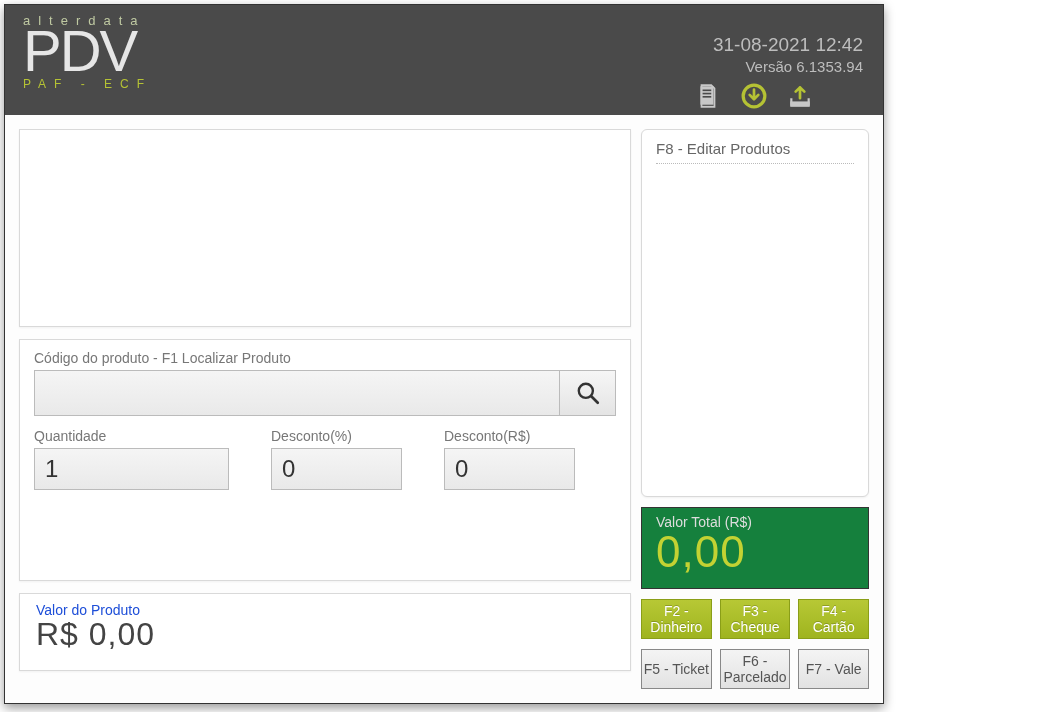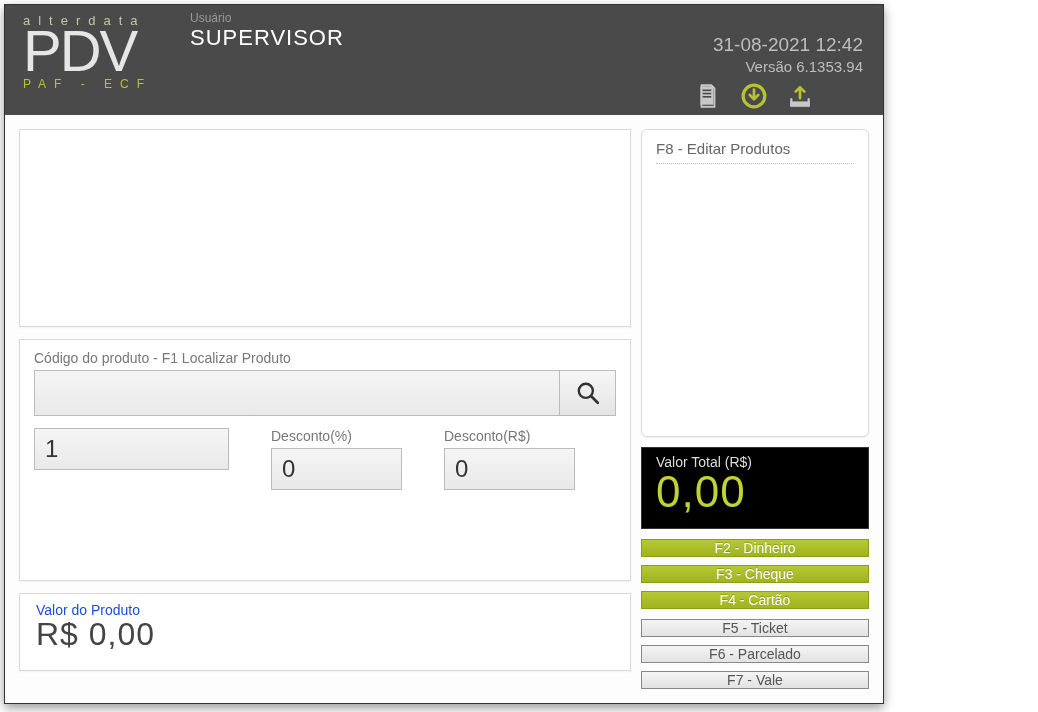--- a/index.html
+++ b/index.html
@@ -33,42 +33,38 @@
   .search-btn { width: 56px; border: none; border-left: 1px solid #bbb; background: linear-gradient(#f6f6f6,#e4e4e4); cursor: pointer; display:flex; align-items:center; justify-content:center; }
   .fields-row { display: flex; gap: 18px; margin-top: 12px; }
   .field { display: flex; flex-direction: column; }
   .field.qty { width: 195px; }
   .field.dpct, .field.dval { width: 155px; padding-left: 24px; }
   .num-input { border: 1px solid #bbb; height: 42px; background: linear-gradient(#f5f5f5,#e9e9e9); font-size: 24px; padding: 0 10px; color: #333; font-weight: 300; }
   .prodval-label { color: #1d4ed8; font-size: 14px; font-weight: 300; }
   .prodval-value { color: #444; font-size: 32px; font-weight: 300; letter-spacing: 1px; margin-top: -2px; }
   .edit-title { color: #666; font-size: 15px; font-weight: 300; }
   .edit-hr { border: none; border-top: 1px dotted #bbb; margin-top: 6px; }
-  .total-panel { background: #000000; border: 1px solid #333; padding: 6px 14px 4px 14px; height: 82px; }
+  .total-panel { background: #15803d; border: 1px solid #333; padding: 6px 14px 4px 14px; height: 82px; }
   .total-label { color: #ddd; font-size: 14px; font-weight: 300; }
   .total-value { color: #c3d233; font-size: 44px; font-weight: 400; letter-spacing: 1px; line-height: 1; }
-  .btn-row { display: flex; gap: 8px; flex-direction: column; }
+  .btn-row { display: flex; gap: 8px; }
   .pay-btn { flex: 1; height: 40px; border: 1px solid #888; font-size: 14px; color: #333; cursor: pointer; font-weight: 300; }
   .pay-btn.green { background: linear-gradient(#b7c835,#9fb41f); color: #fff; border: 1px solid #8a9e18; text-shadow: 0 -1px 0 rgba(0,0,0,0.2); }
   .pay-btn.gray { background: linear-gradient(#f4f4f4,#e2e2e2); color: #555; }
 </style>
 </head>
 <body>
 
 <div class="app">
 
   <div class="header">
     <div class="logo-block">
       <div class="logo-top">alterdata</div>
       <div class="logo-main">PDV</div>
       <div class="logo-sub">PAF - ECF</div>
-    </div>
-    <div class="user-block">
-      <div class="user-label">Usuário</div>
-      <div class="user-name">SUPERVISOR</div>
     </div>
     <div class="datetime-block">
       <div class="datetime">31-08-2021 12:42</div>
       <div class="version">Versão 6.1353.94</div>
     </div>
     <div class="header-icons">
       <svg class="ico" viewBox="0 0 24 24">
         <path d="M6 2h9l3 3v17H6z M6 2v20 M9 7h7 M9 11h7 M9 15h7" stroke="#c8c8c8" stroke-width="1.6" fill="#c8c8c8" fill-opacity="0.15"></path>
         <rect x="5" y="3" width="12" height="17" fill="#c8c8c8"></rect>
         <rect x="7" y="6" width="8" height="1.5" fill="#4a4a4a"></rect>
@@ -99,20 +95,21 @@
           <input class="search-input" value="" style="">
           <button class="search-btn">
             <svg width="26" height="26" viewBox="0 0 24 24">
               <circle cx="10" cy="10" r="6.5" stroke="#333" stroke-width="2.2" fill="none"></circle>
               <line x1="15" y1="15" x2="21" y2="21" stroke="#333" stroke-width="2.5" stroke-linecap="round"></line>
             </svg>
           </button>
         </div>
         <div class="fields-row">
           <div class="field qty">
+            <div class="label-sm">Quantidade</div>
             <input class="num-input" value="1" style="">
           </div>
           <div class="field dpct">
             <div class="label-sm">Desconto(%)</div>
             <input class="num-input" value="0" style="">
           </div>
           <div class="field dval">
             <div class="label-sm">Desconto(R$)</div>
             <input class="num-input" value="0" style="">
           </div>

